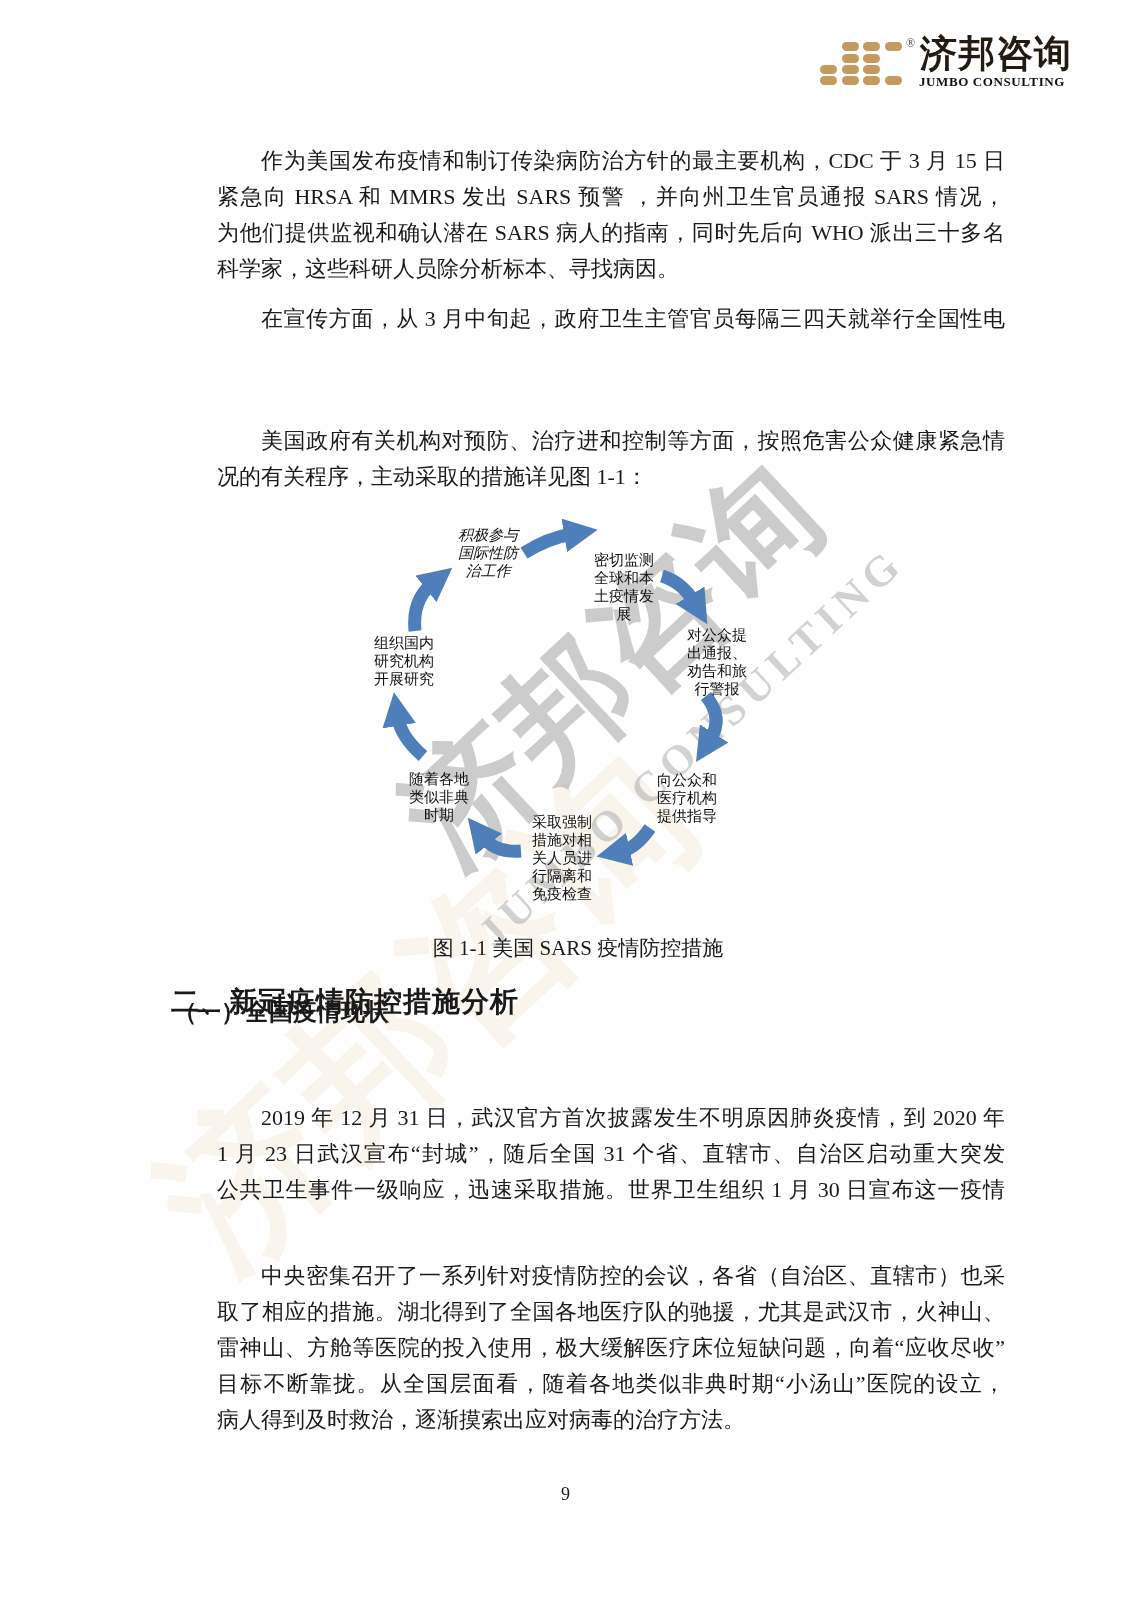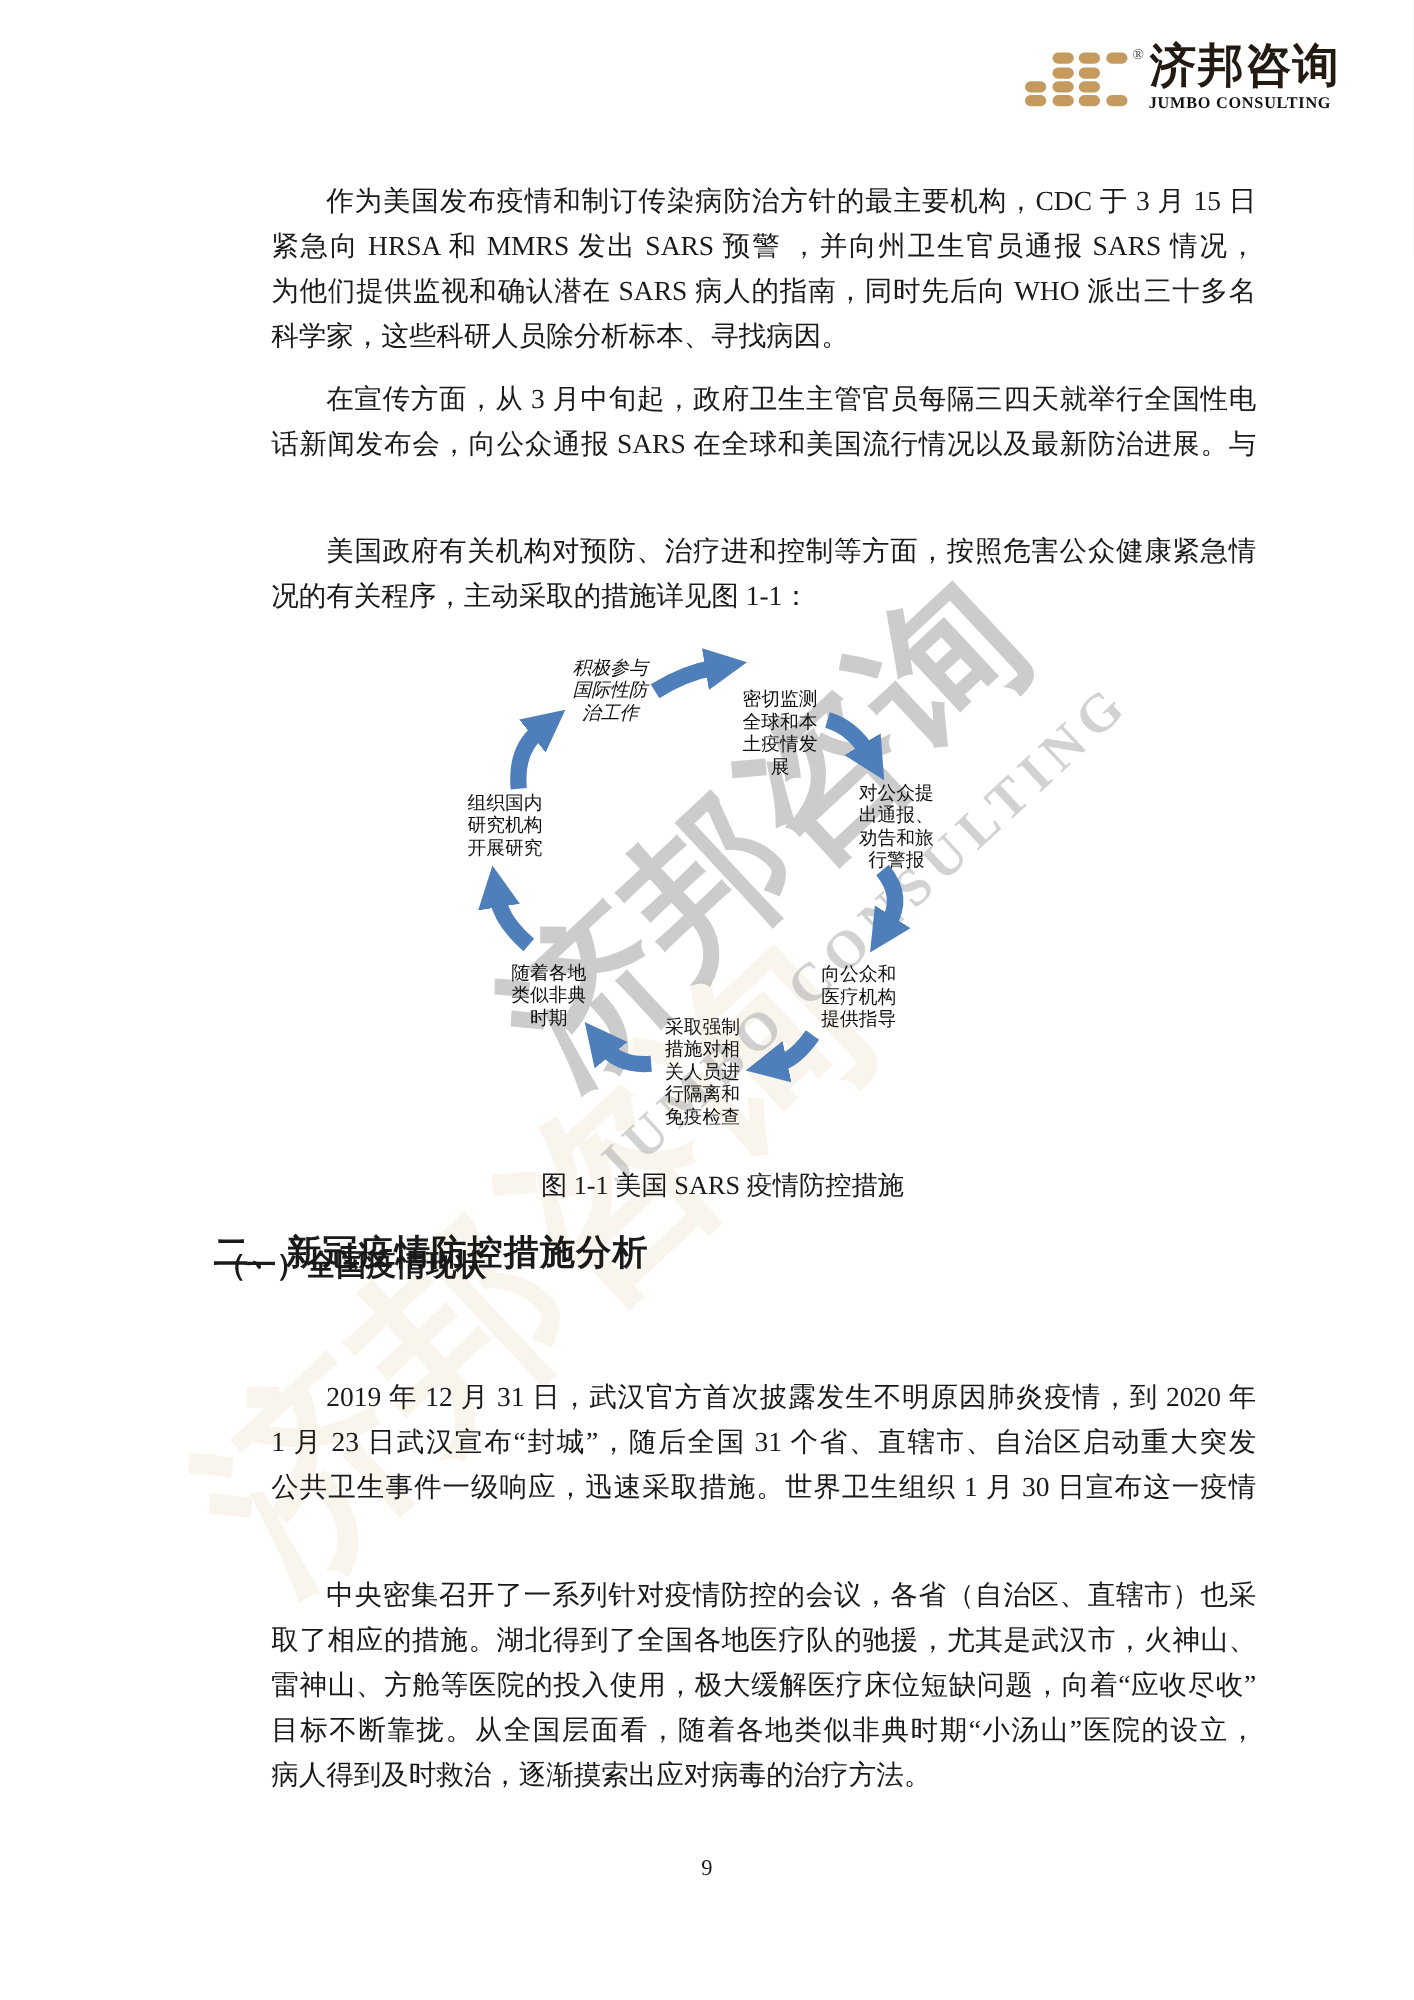--- a/index.html
+++ b/index.html
@@ -86,21 +86,20 @@
 
   <div class="tblock" style="top:143px;">
     <div class="ln ln-first">作为美国发布疫情和制订传染病防治方针的最主要机构，CDC 于 3 月 15 日</div>
     <div class="ln">紧急向 HRSA 和 MMRS 发出 SARS 预警 ，并向州卫生官员通报 SARS 情况，</div>
     <div class="ln">为他们提供监视和确认潜在 SARS 病人的指南，同时先后向 WHO 派出三十多名</div>
     <div class="ln-last">科学家，这些科研人员除分析标本、寻找病因。</div>
   </div>
 
   <div class="tblock" style="top:301px;">
     <div class="ln ln-first">在宣传方面，从 3 月中旬起，政府卫生主管官员每隔三四天就举行全国性电</div>
-    <div class="ln">话新闻发布会，向公众通报 SARS 在全球和美国流行情况以及最新防治进展。与</div>
   </div>
 
   <div class="tblock" style="top:423px;">
     <div class="ln ln-first">美国政府有关机构对预防、治疗进和控制等方面，按照危害公众健康紧急情</div>
     <div class="ln-last">况的有关程序，主动采取的措施详见图 1-1：</div>
   </div>
 
   <div class="figure">
     <svg class="fig-svg" width="1131" height="425">
       <defs>

